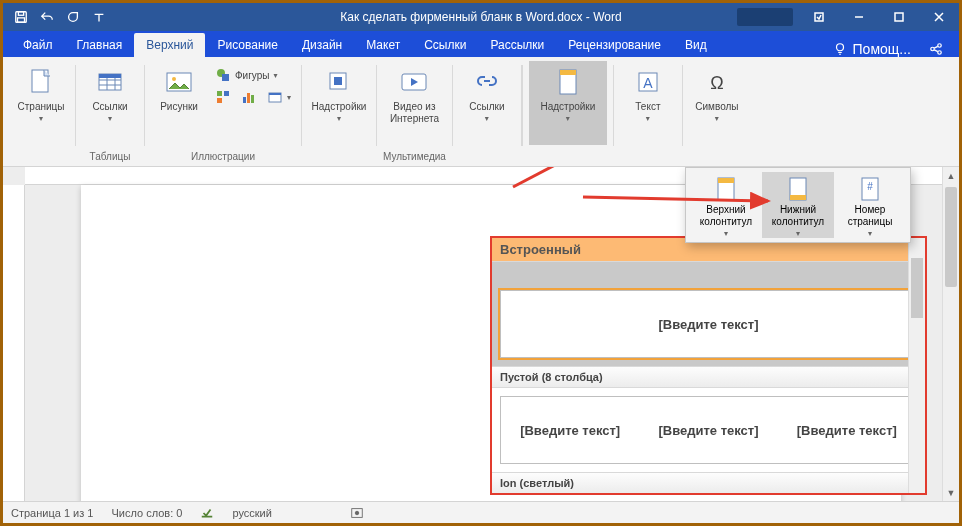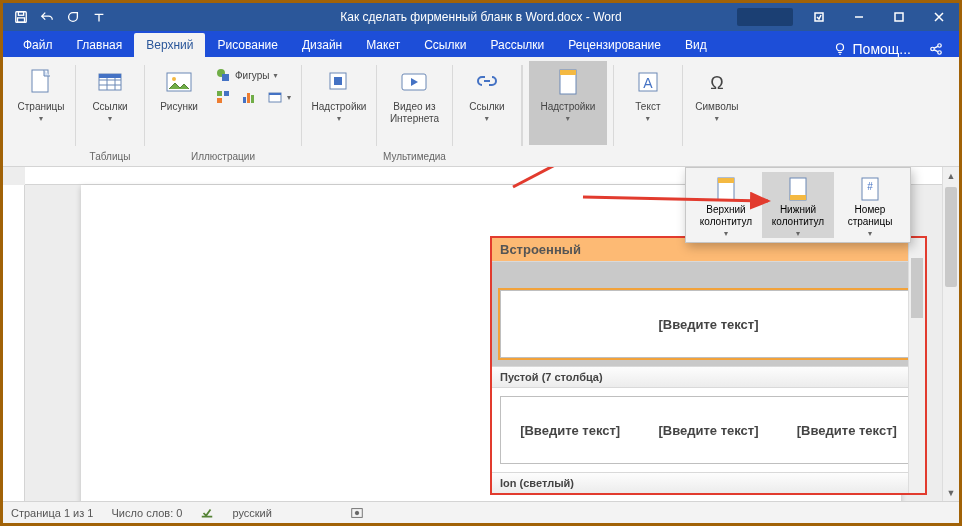--- a/index.html
+++ b/index.html
@@ -387,21 +387,21 @@
       </div>
     </div>
 
     <div class="gallery">
       <div class="gal-hdr">Встроенный</div>
       <div class="gal-item first">
         <div class="preview selected">
             <span class="ph">[Введите текст]</span>
           </div>
       </div>
-      <div class="gal-group-hdr">Пустой (7 столбца)</div>
+      <div class="gal-group-hdr">Пустой (8 столбца)</div>
       <div class="gal-item">
         <div class="preview cols">
           <span class="ph">[Введите текст]</span>
           <span class="ph">[Введите текст]</span>
           <span class="ph">[Введите текст]</span>
         </div>
       </div>
       <div class="gal-group-hdr">Ion (светлый)</div>
 
       <div class="gal-scroll">

